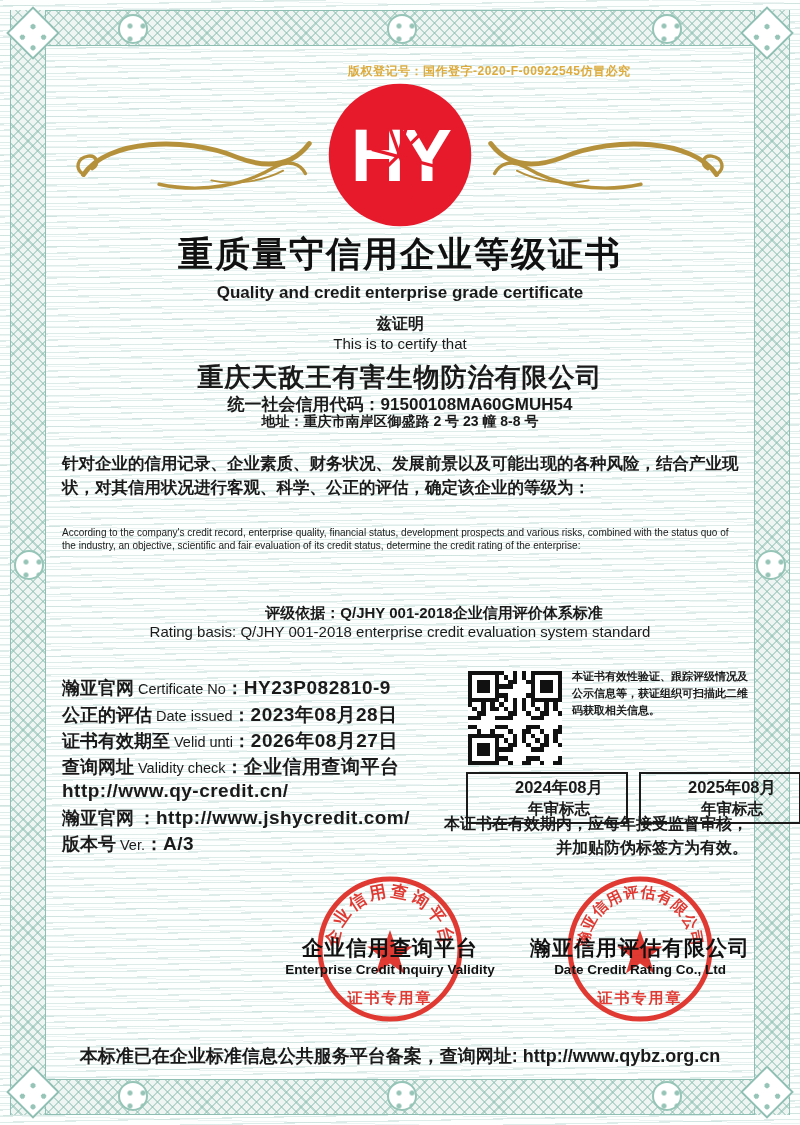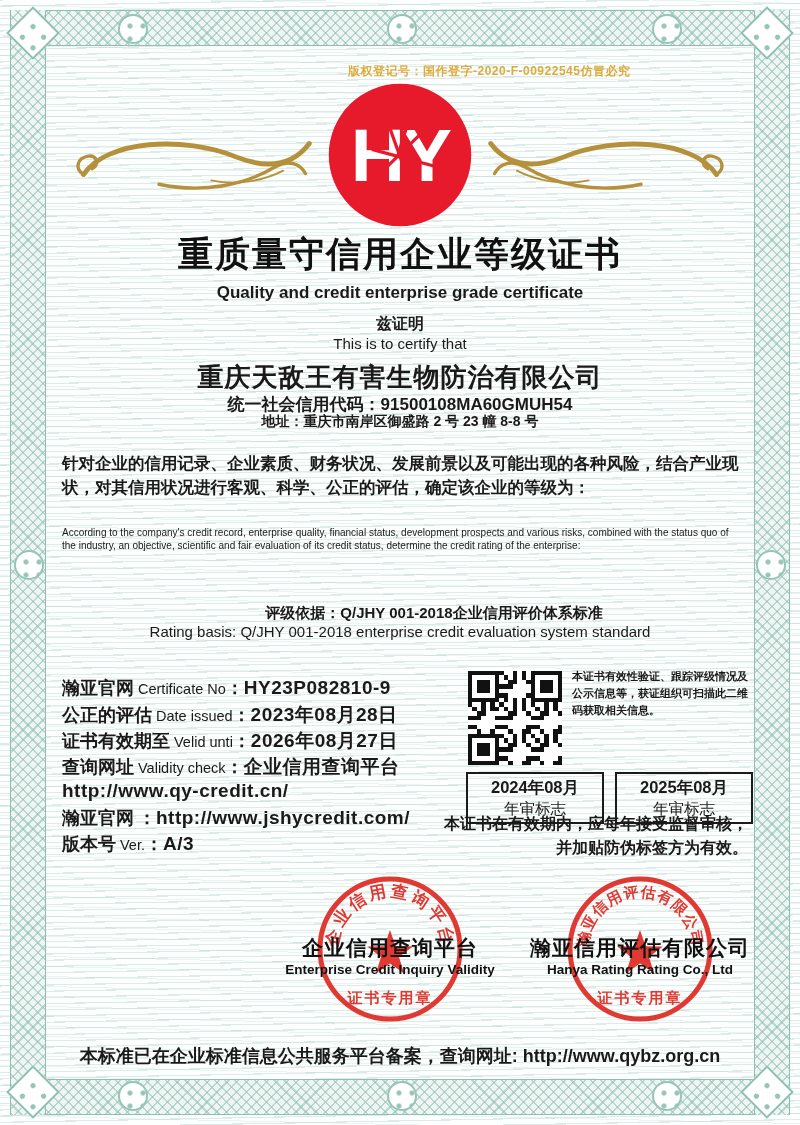--- a/index.html
+++ b/index.html
@@ -46,23 +46,23 @@
   .drow{height:26px;display:flex;align-items:baseline;white-space:nowrap;}
   .dzh{font-size:18px;font-weight:600;margin-right:4px;}
   .den{font-size:14.5px;font-weight:500;}
   .dsep{font-size:18px;font-weight:600;}
   .dval{font-size:19px;font-weight:600;letter-spacing:.5px;}
   .qr{position:absolute;left:468px;top:671px;width:94px;height:94px;background:#fff;}
   .qr svg{width:100%;height:100%;shape-rendering:crispEdges;}
   .qr-note{position:absolute;left:572px;top:668px;width:176px;font-size:11px;line-height:1.53;font-weight:600;text-align:justify;}
   .yearboxes{position:absolute;left:466px;top:772px;display:flex;gap:11px;}
   .ybox{width:134px;height:48px;border:2.5px solid #1b1b1b;background:transparent;
-        display:flex;flex-direction:column;align-items:center;justify-content:center;}
+        display:flex;flex-direction:column;align-items:center;justify-content:center;padding-left:24px;}
   .ybox .m{font-size:16.5px;font-weight:700;}
-  .ybox .l{font-size:15.5px;font-weight:400;text-align:right;}
+  .ybox .l{font-size:15.5px;font-weight:700;text-align:right;}
   .annual-note{position:absolute;left:444px;top:812px;width:304px;font-size:16px;font-weight:600;text-align:right;line-height:1.5;}
   .issuers{position:absolute;left:275px;top:872px;width:480px;display:flex;gap:20px;}
   .issuer{position:relative;width:230px;height:168px;}
   .issuer svg.stamp{position:absolute;left:40px;top:2px;width:150px;height:150px;opacity:.88;}
   .iname-zh{position:absolute;top:62px;left:0;width:100%;text-align:center;font-size:21px;font-weight:700;letter-spacing:1px;color:#111;}
   .iname-en{position:absolute;top:90px;left:0;width:100%;text-align:center;font-size:13.5px;font-weight:600;color:#111;}
   .footer{top:1044px;font-size:18px;font-weight:700;}
   .logo{position:absolute;left:324px;top:80px;width:152px;height:150px;}
   .flourish{position:absolute;top:122px;width:252px;height:78px;}
   .flourish.fl{left:66px;}
@@ -338,18 +338,18 @@
             <path id="arcR" d="M 23 75 A 52 52 0 0 1 127 75" fill="none"></path>
           </defs>
         <circle cx="75" cy="75" r="70" fill="none" stroke="#dd2018" stroke-width="5"></circle>
         <text font-size="15" font-weight="700" fill="#dd2018" letter-spacing="1">
           <textPath href="#arcR" startOffset="50%" text-anchor="middle">瀚亚信用评估有限公司</textPath>
         </text>
         <polygon points="75,56 80.6,72.3 97.8,72.6 84,82.9 89.1,99.4 75,89.5 60.9,99.4 66,82.9 52.2,72.6 69.4,72.3" fill="#dd2018"></polygon>
         <text x="75" y="129" text-anchor="middle" font-size="15" font-weight="700" fill="#dd2018" letter-spacing="2">证书专用章</text>
       </svg>
       <div class="iname-zh">瀚亚信用评估有限公司</div>
-      <div class="iname-en">Hanya Rating Rating Co., Ltd</div>
+      <div class="iname-en">Date Credit Rating Co., Ltd</div>
     </div>
   </div>
 
   <div class="abs ctr footer">本标准已在企业标准信息公共服务平台备案，查询网址: http://www.qybz.org.cn</div>
 </div>
 
 </body></html>

